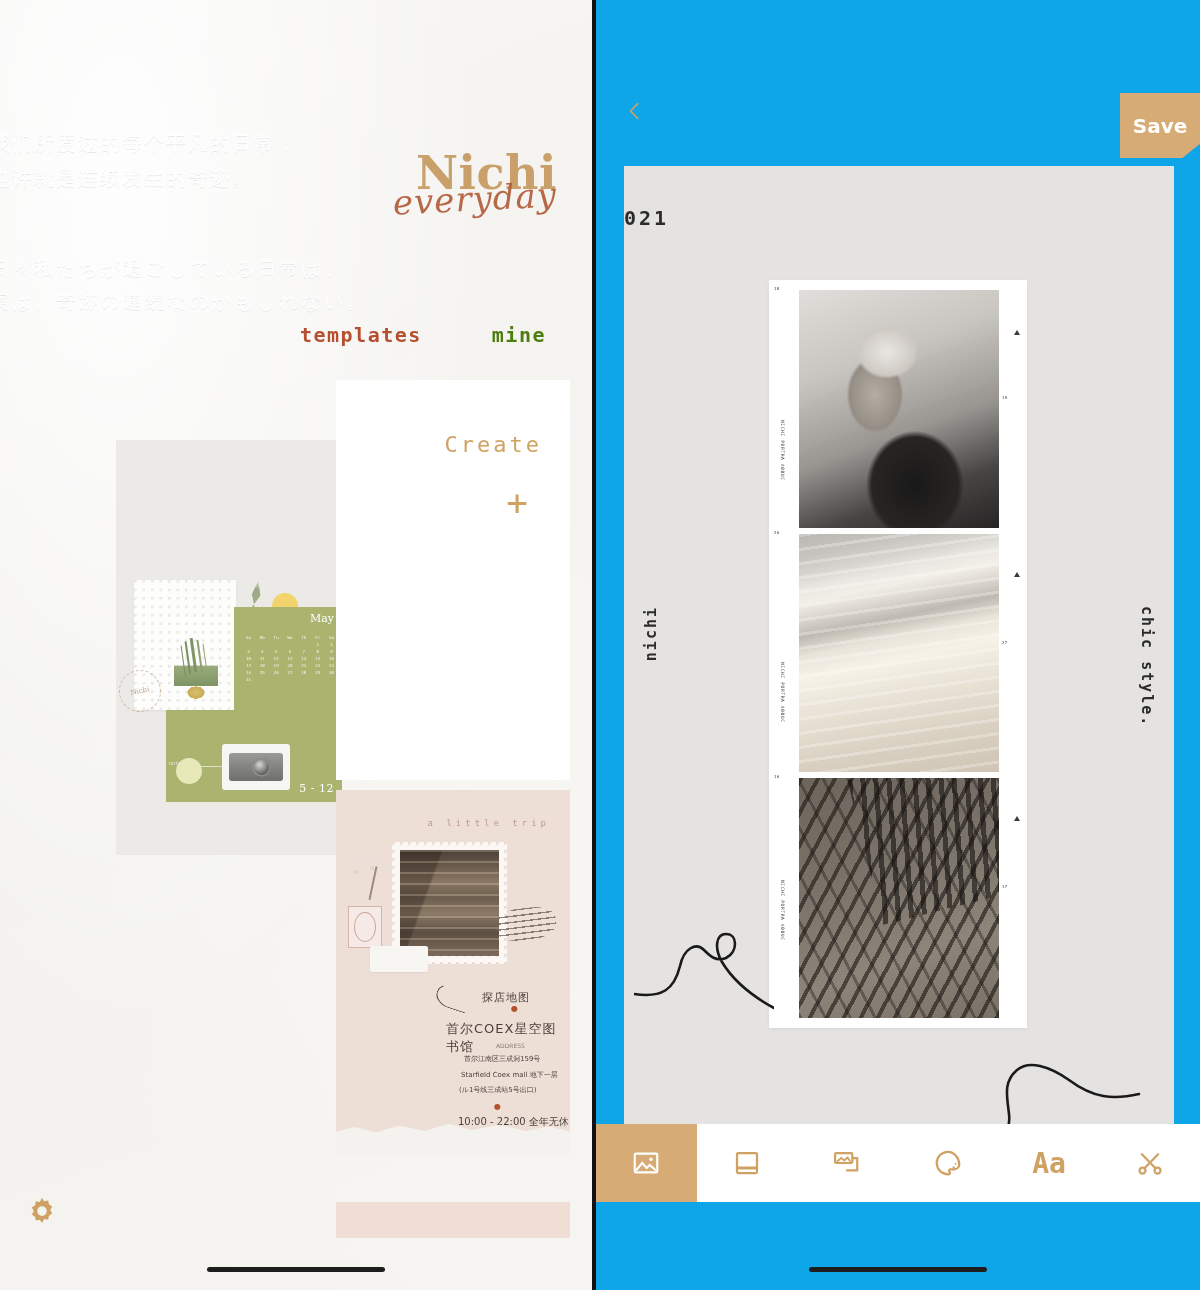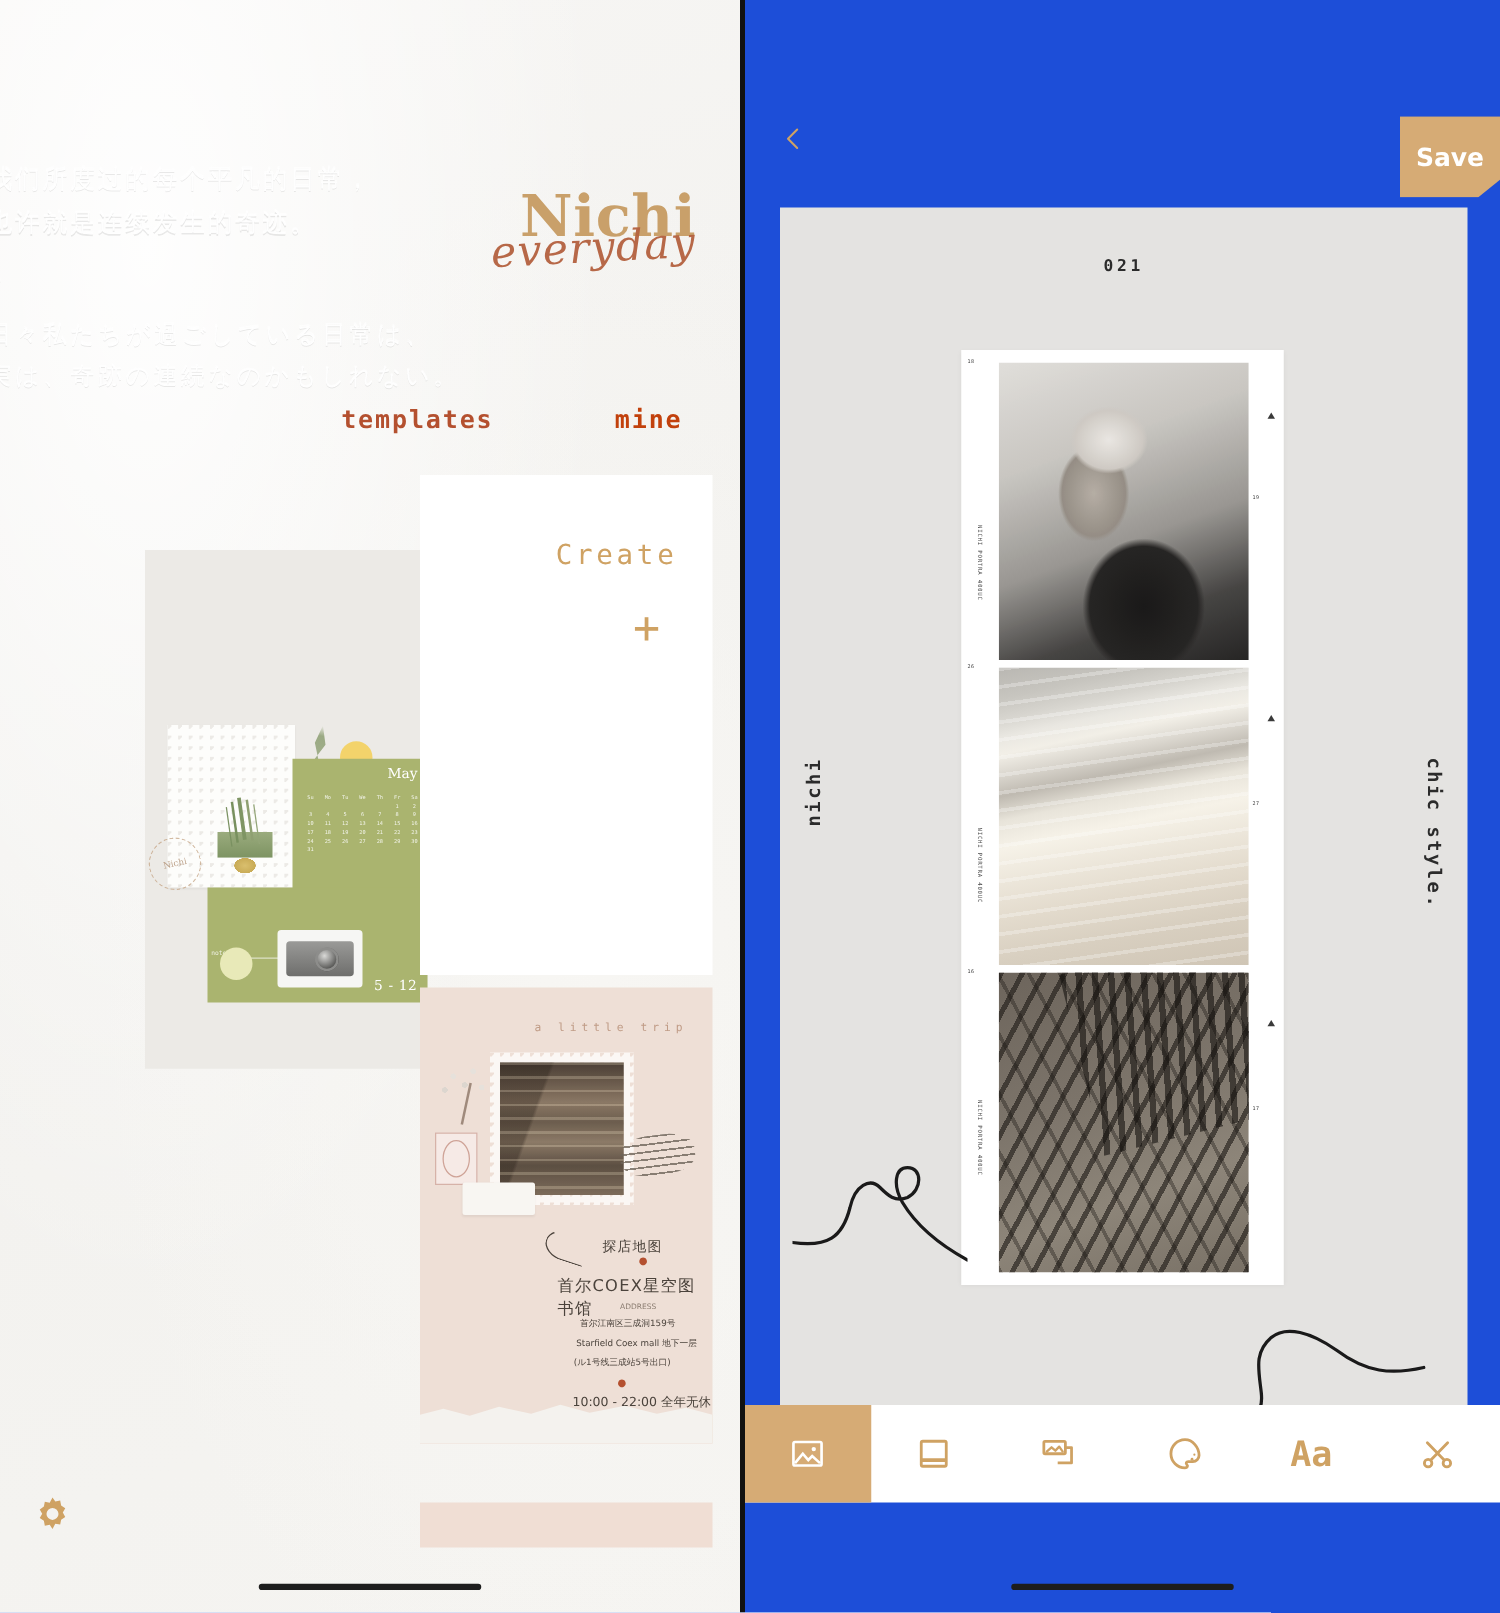--- a/index.html
+++ b/index.html
@@ -57,21 +57,21 @@
     letter-spacing: 1px; opacity: .95;
     transform: rotate(-3deg);
   }
 
   .tabs {
     position: absolute; right: 46px; top: 323px;
     display: flex; align-items: baseline; gap: 70px;
   }
   .tab { font-size: 20px; letter-spacing: 1.5px; font-weight: 700; }
   .tab.active { color: #b4502f; }
-  .tab.inactive { color: #c2410c; margin-left: 27px; }
+  .tab.inactive { color: #4d7c0f; }
 
   
   .col-left  { position: absolute; left: 104px; width: 226px; margin-left: 12px; }
   .col-right { position: absolute; left: 336px; width: 234px; }
 
   .card { position: relative; overflow: hidden; }
 
   
   .tpl-olive { height: 415px; background: #eceae6; }
   .stamp-perf {
@@ -281,21 +281,21 @@
   .panel-divider {
     position: absolute; left: 592px; top: 0; width: 4px; height: 1290px;
     background: #111111;
   }
 
   
   .right-panel {
     position: relative;
     margin-left: 4px;
     width: 604px; height: 1290px;
-    background: #1d4ed8;
+    background: #0ea5e9;
     overflow: hidden;
   }
   .topbar { position: relative; height: 162px; }
   .back-chevron {
     position: absolute; left: 28px; top: 100px;
     width: 22px; height: 22px; cursor: pointer;
   }
   .save-btn {
     position: absolute; right: 0px; top: 93px;
     width: 80px; height: 65px;
@@ -303,22 +303,22 @@
     display: flex; align-items: center; justify-content: center;
     font-family: "DejaVu Sans", sans-serif; font-weight: 700; font-size: 20px;
     clip-path: polygon(0 0, 100% 0, 100% 78%, 78% 100%, 0 100%);
   }
   .canvas {
     position: absolute; left: 28px; top: 166px;
     width: 550px; height: 976px;
     background: #e4e3e1;
   }
   .canvas-no {
-    position: absolute; left: 0; right: 0; top: 40px; text-align: center;
-    font-size: 13px; font-weight: 700; color: #2b2b2b; letter-spacing: 3px;
+    position: absolute; left: 0; right: 0; top: 40px; text-align: left;
+    font-size: 20px; font-weight: 700; color: #2b2b2b; letter-spacing: 3px;
   }
   .side-label {
     position: absolute; font-size: 15px; font-weight: 700; color: #2b2b2b;
     letter-spacing: 2px; white-space: nowrap;
   }
   .side-left {
     left: 18px; top: 440px;
     writing-mode: vertical-rl; transform: rotate(180deg);
   }
   .side-right {

